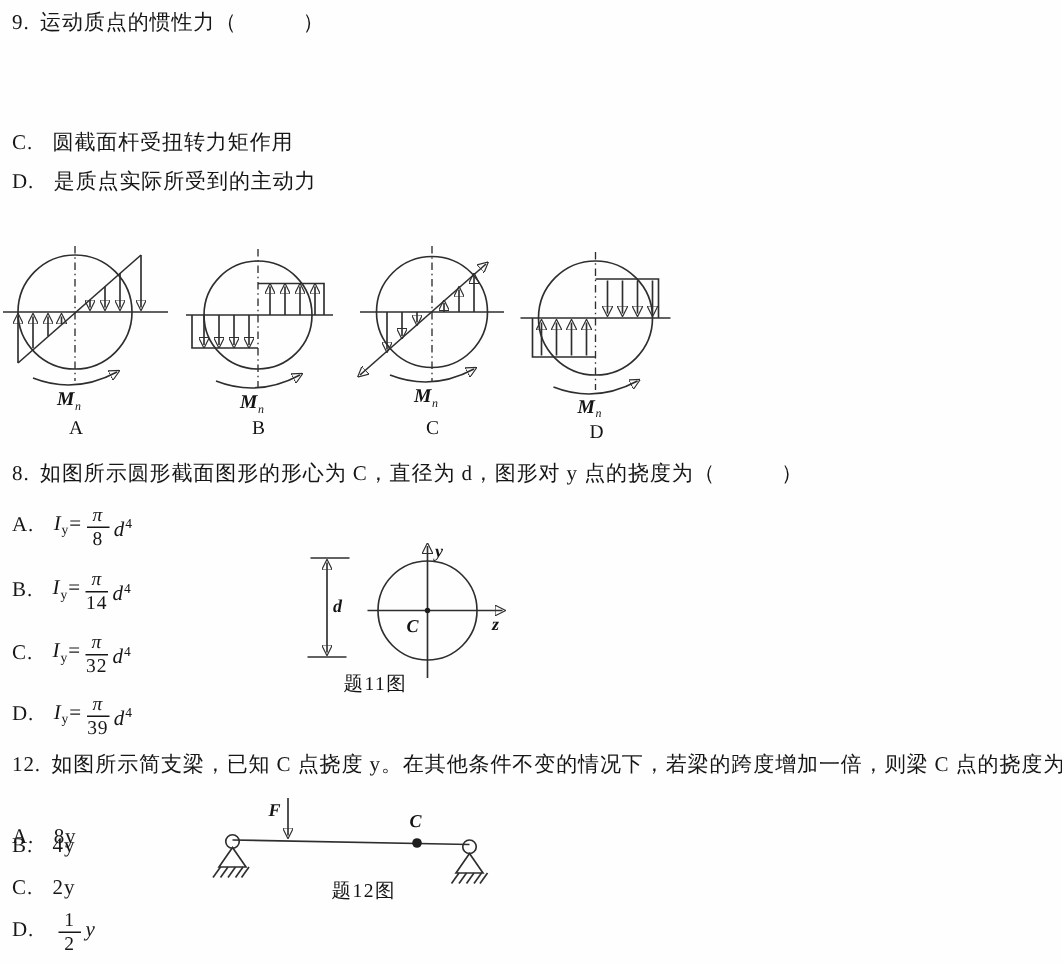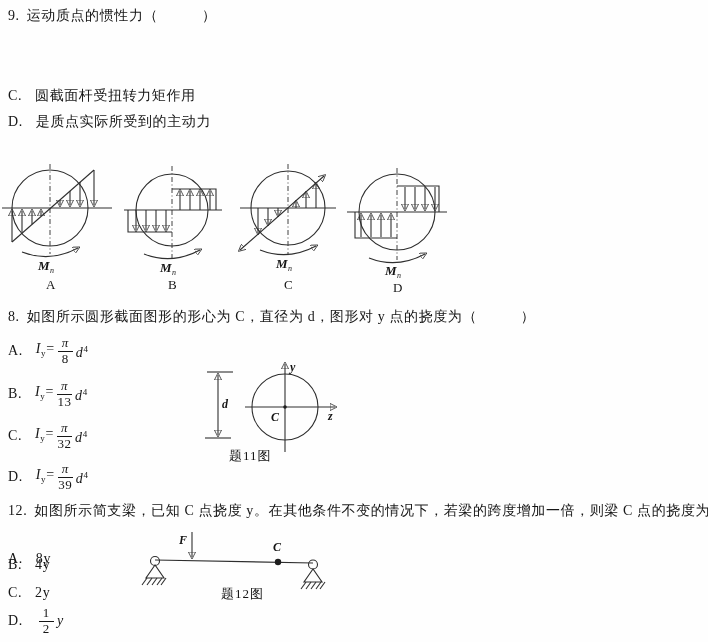--- a/index.html
+++ b/index.html
@@ -137,21 +137,21 @@
         <span class="num var">π</span>
         <span class="den">8</span>
       </span>
     <span><span class="var">d</span><sup>4</sup></span>
   </div>
   <div class="line formula" style="top:379px">
     <span class="olabel">B.</span>
     <span><span class="var">I</span><sub>y</sub><span>=</span></span>
     <span class="frac">
         <span class="num var">π</span>
-        <span class="den">13</span>
+        <span class="den">14</span>
       </span>
     <span><span class="var">d</span><sup>4</sup></span>
   </div>
   <div class="line formula" style="top:421px">
     <span class="olabel">C.</span>
     <span><span class="var">I</span><sub>y</sub><span>=</span></span>
     <span class="frac">
         <span class="num var">π</span>
         <span class="den">32</span>
       </span>

